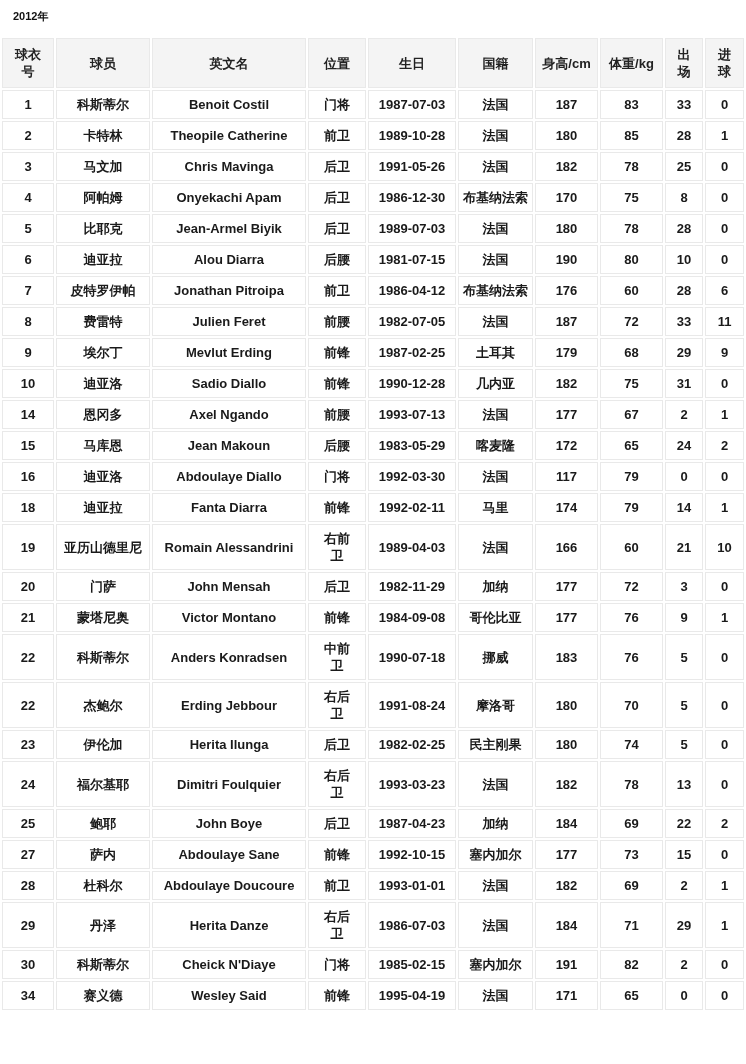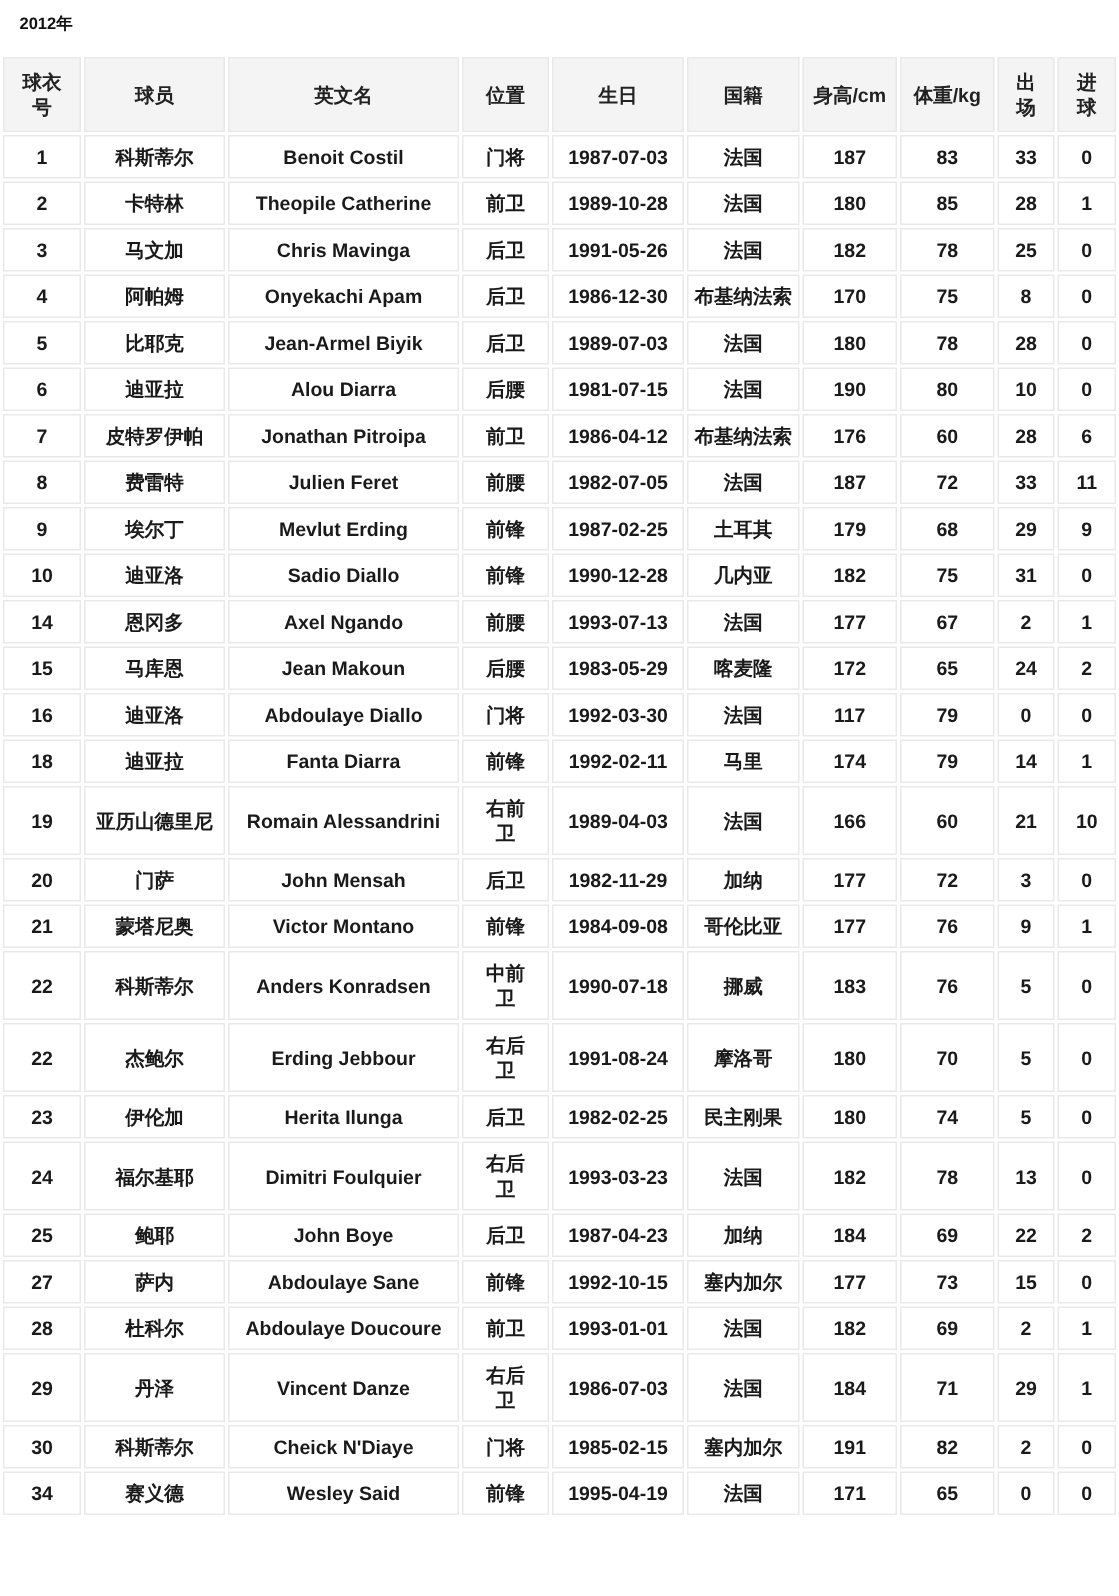--- a/index.html
+++ b/index.html
@@ -373,21 +373,21 @@
         <td>1993-01-01</td>
         <td>法国</td>
         <td>182</td>
         <td>69</td>
         <td>2</td>
         <td>1</td>
       </tr>
       <tr>
         <td>29</td>
         <td>丹泽</td>
-        <td>Vincent Danze</td>
+        <td>Herita Danze</td>
         <td>右后卫</td>
         <td>1986-07-03</td>
         <td>法国</td>
         <td>184</td>
         <td>71</td>
         <td>29</td>
         <td>1</td>
       </tr>
       <tr>
         <td>30</td>

